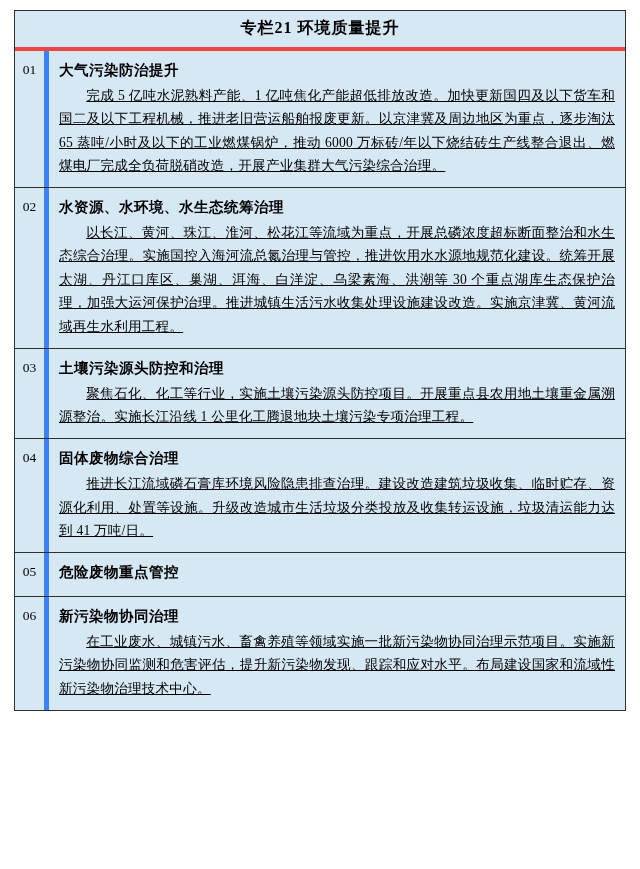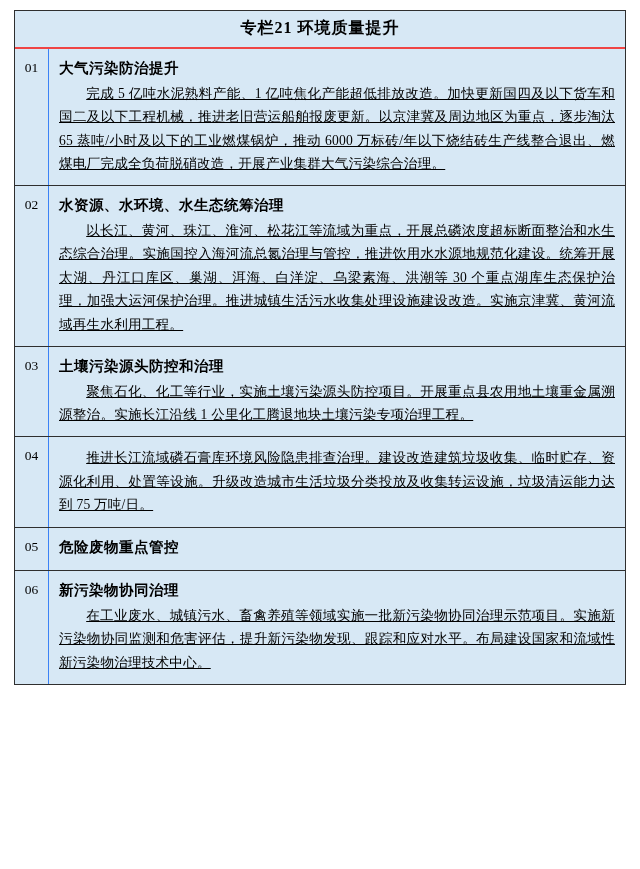--- a/index.html
+++ b/index.html
@@ -26,37 +26,37 @@
     background: #d7e8f5;
     box-sizing: border-box;
   }
   .box-title {
     text-align: center;
     font-size: 16px;
     font-weight: bold;
     letter-spacing: 1px;
     padding: 7px 0 8px 0;
     background: #d7e8f5;
-    border-bottom: 2px solid #ef4444;
+    border-bottom: 4px solid #ef4444;
     font-family: "Liberation Serif", "DejaVu Serif", serif;
   }
   .row {
     display: flex;
     align-items: stretch;
     border-bottom: 1px solid #2f2f2f;
     background: #d7e8f5;
   }
   .row:last-child {
     border-bottom: none;
   }
   .num-cell {
     width: 24px;
     min-width: 34px;
     box-sizing: border-box;
-    border-right: 1px solid #3b82f6;
+    border-right: 5px solid #3b82f6;
     text-align: center;
     padding-top: 11px;
     font-size: 13.5px;
     font-family: "Liberation Serif", "DejaVu Serif", serif;
   }
   .body-cell {
     flex: 1;
     box-sizing: border-box;
     padding: 9px 10px 10px 10px;
   }
@@ -105,21 +105,22 @@
       <div class="num-cell">03</div>
       <div class="body-cell">
         <div class="item-title">土壤污染源头防控和治理</div>
         <div class="item-text">聚焦石化、化工等行业，实施土壤污染源头防控项目。开展重点县农用地土壤重金属溯源整治。实施长江沿线 1 公里化工腾退地块土壤污染专项治理工程。</div>
       </div>
     </div>
 
     <div class="row">
       <div class="num-cell">04</div>
       <div class="body-cell">
-        <div class="item-text">推进长江流域磷石膏库环境风险隐患排查治理。建设改造建筑垃圾收集、临时贮存、资源化利用、处置等设施。升级改造城市生活垃圾分类投放及收集转运设施，垃圾清运能力达到 75 万吨/日。</div>
+        <div class="item-title">固体废物综合治理</div>
+        <div class="item-text">推进长江流域磷石膏库环境风险隐患排查治理。建设改造建筑垃圾收集、临时贮存、资源化利用、处置等设施。升级改造城市生活垃圾分类投放及收集转运设施，垃圾清运能力达到 41 万吨/日。</div>
       </div>
     </div>
 
     <div class="row">
       <div class="num-cell">05</div>
       <div class="body-cell">
         <div class="item-title">危险废物重点管控</div>
       </div>
     </div>
 

